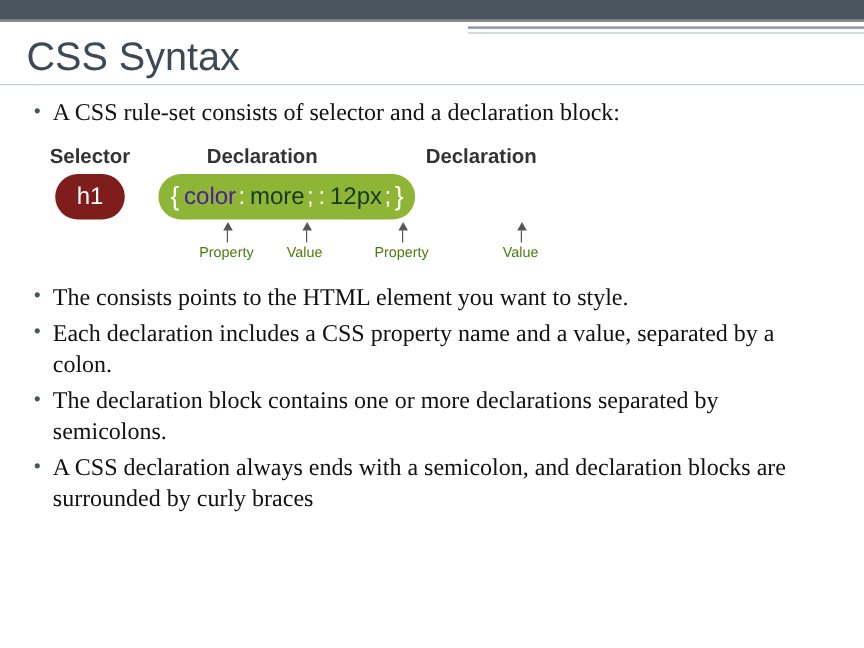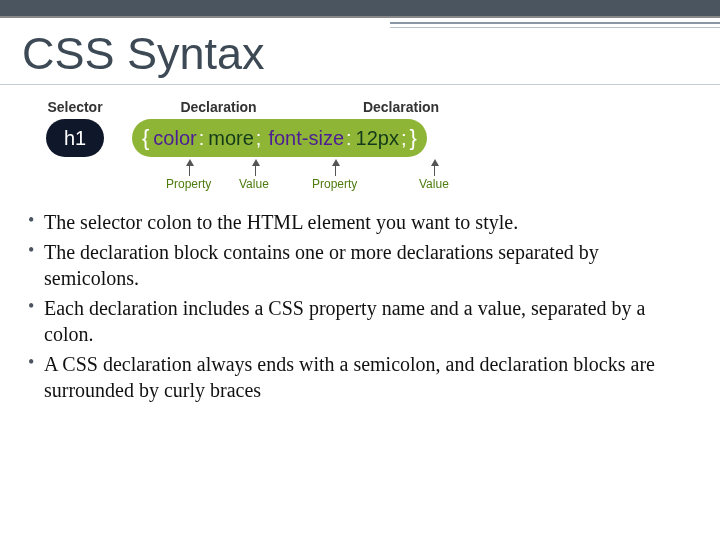--- a/index.html
+++ b/index.html
@@ -21,21 +21,21 @@
     top: 22px;
     right: 0;
     width: 330px;
     height: 6px;
     border-top: 2px solid #8a96a3;
     border-bottom: 1px solid #b8c0c8;
   }
   .title {
     font-family: 'Segoe UI Light', 'Segoe UI', sans-serif;
     font-weight: 300;
-    font-size: 45px;
+    font-size: 33px;
     color: #3d4a56;
     padding: 10px 0 4px 22px;
     border-bottom: 1px solid #c5ccd2;
     margin-bottom: 10px;
   }
   .content {
     padding: 0 22px 0 22px;
   }
   ul.bullets {
     list-style: none;
@@ -57,36 +57,36 @@
     color: #4a5560;
     font-size: 18px;
   }
   .diagram {
     margin: 14px 0 14px 14px;
     width: 520px;
   }
   .diag-top-labels {
     display: flex;
     font-family: Arial, sans-serif;
-    font-size: 14px;
+    font-size: 17px;
     color: #333;
     font-weight: 600;
     margin-bottom: 4px;
   }
   .diag-top-labels .lab { text-align: center; }
   .lab-sel { width: 78px; }
   .lab-decl1 { width: 165px; margin-left: 22px; }
   .lab-decl2 { width: 200px; }
   .diag-row {
     display: flex;
     align-items: center;
     font-family: 'Segoe UI', Arial, sans-serif;
   }
   .sel-pill {
-    background: #0f172a;
+    background: #7f1d1d;
     color: #fff;
     width: 58px;
     height: 38px;
     border-radius: 19px;
     display: flex;
     align-items: center;
     justify-content: center;
     font-size: 20px;
     margin-right: 28px;
     margin-left: 10px;
@@ -142,38 +142,40 @@
 </style>
 </head>
 <body>
 
 <div class="topbar"></div>
 <div class="header-line"></div>
 
 <h1 class="title">CSS Syntax</h1>
 
 <div class="content">
+  <ul class="bullets">
+    <li>A CSS rule-set consists of selector and a declaration block:</li>
+  </ul>
 
   <div class="diagram">
     <div class="diag-top-labels">
       <div class="lab lab-sel">Selector</div>
       <div class="lab lab-decl1">Declaration</div>
       <div class="lab lab-decl2">Declaration</div>
     </div>
     <div class="diag-row">
       <div class="sel-pill">
         <span>h1</span>
       </div>
       <div class="decl-pill">
         <span class="brace">{</span>
         <span class="tok-prop">color</span>
           <span class="tok-sep">:</span>
           <span class="tok-val">more</span>
           <span class="tok-sep">;</span>
-        <span class="tok-prop">font-size</span>
           <span class="tok-sep">:</span>
           <span class="tok-val">12px</span>
           <span class="tok-sep">;</span>
         <span class="brace">}</span>
       </div>
     </div>
     <div class="diag-bottom">
       <div class="arrow-up a1"></div>
         <div class="arrow-stem s1"></div>
       <div class="btm-lab l1">Property</div>
@@ -183,18 +185,18 @@
       <div class="arrow-up a3"></div>
         <div class="arrow-stem s3"></div>
       <div class="btm-lab l3">Property</div>
       <div class="arrow-up a4"></div>
         <div class="arrow-stem s4"></div>
       <div class="btm-lab l4">Value</div>
     </div>
   </div>
 
   <ul class="bullets">
-    <li>The selector colon to the HTML element you want to style.</li>
+    <li>The consists points to the HTML element you want to style.</li>
+    <li>Each declaration includes a CSS property name and a value, separated by a colon.</li>
     <li>The declaration block contains one or more declarations separated by semicolons.</li>
-    <li>Each declaration includes a CSS property name and a value, separated by a colon.</li>
     <li>A CSS declaration always ends with a semicolon, and declaration blocks are surrounded by curly braces</li>
   </ul>
 </div>
 
 </body></html>

